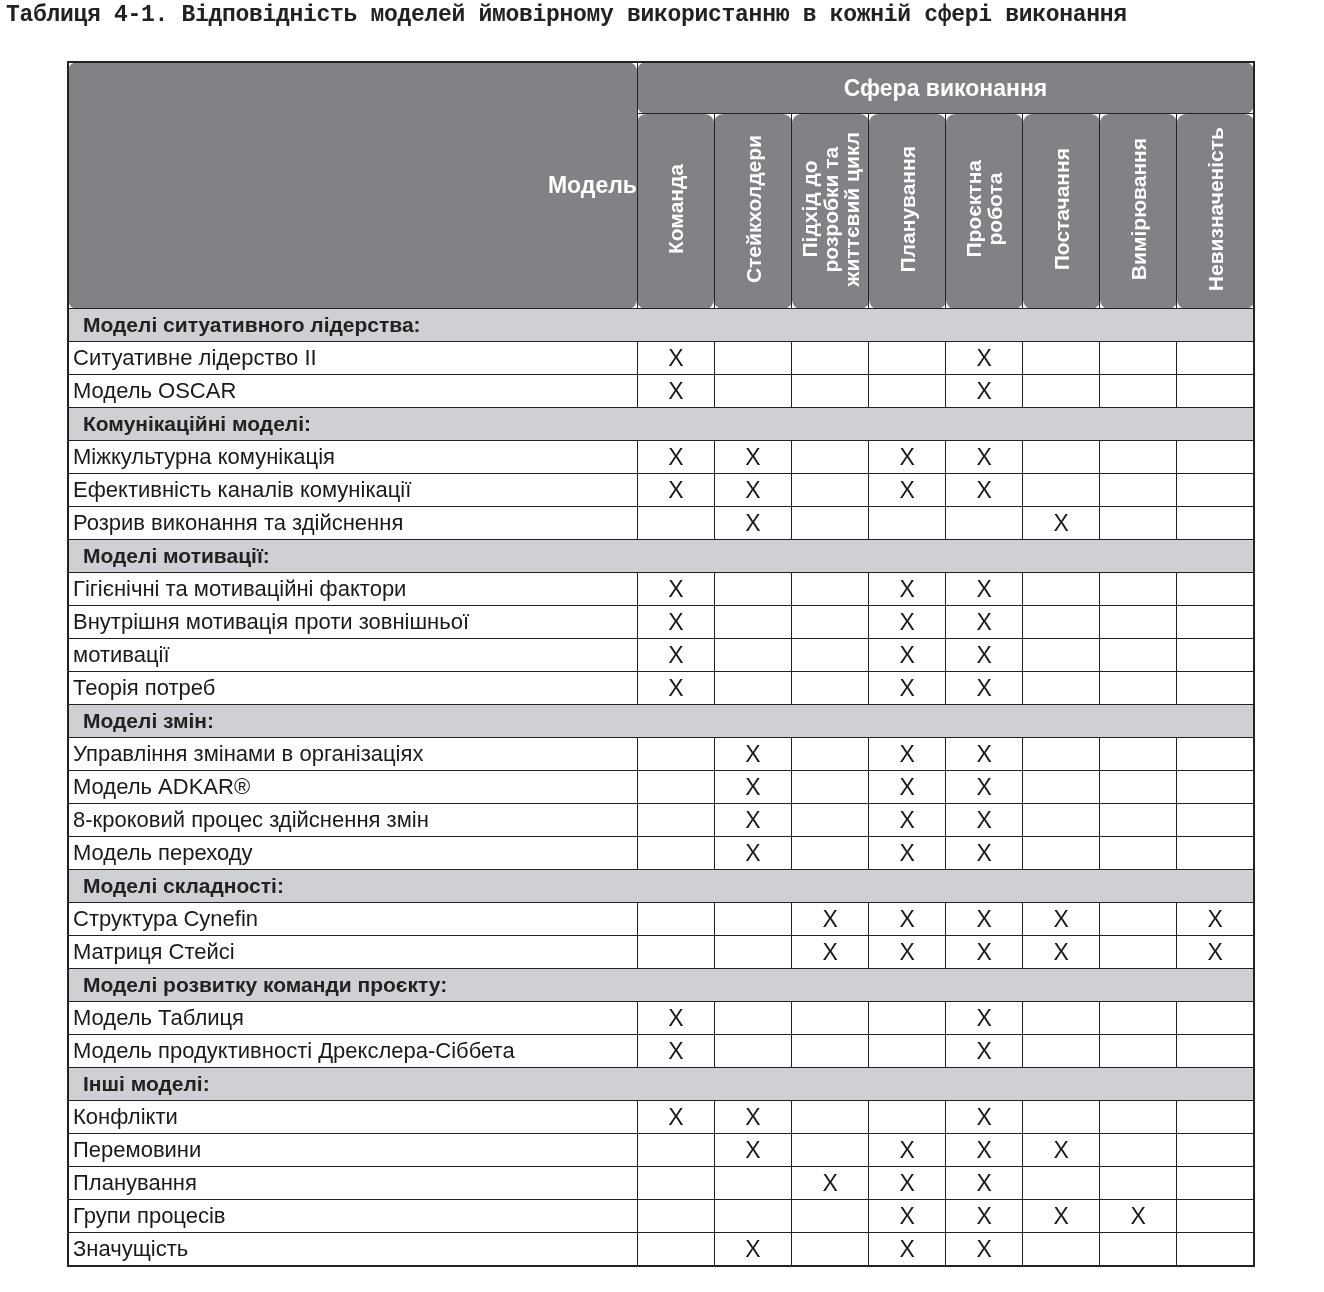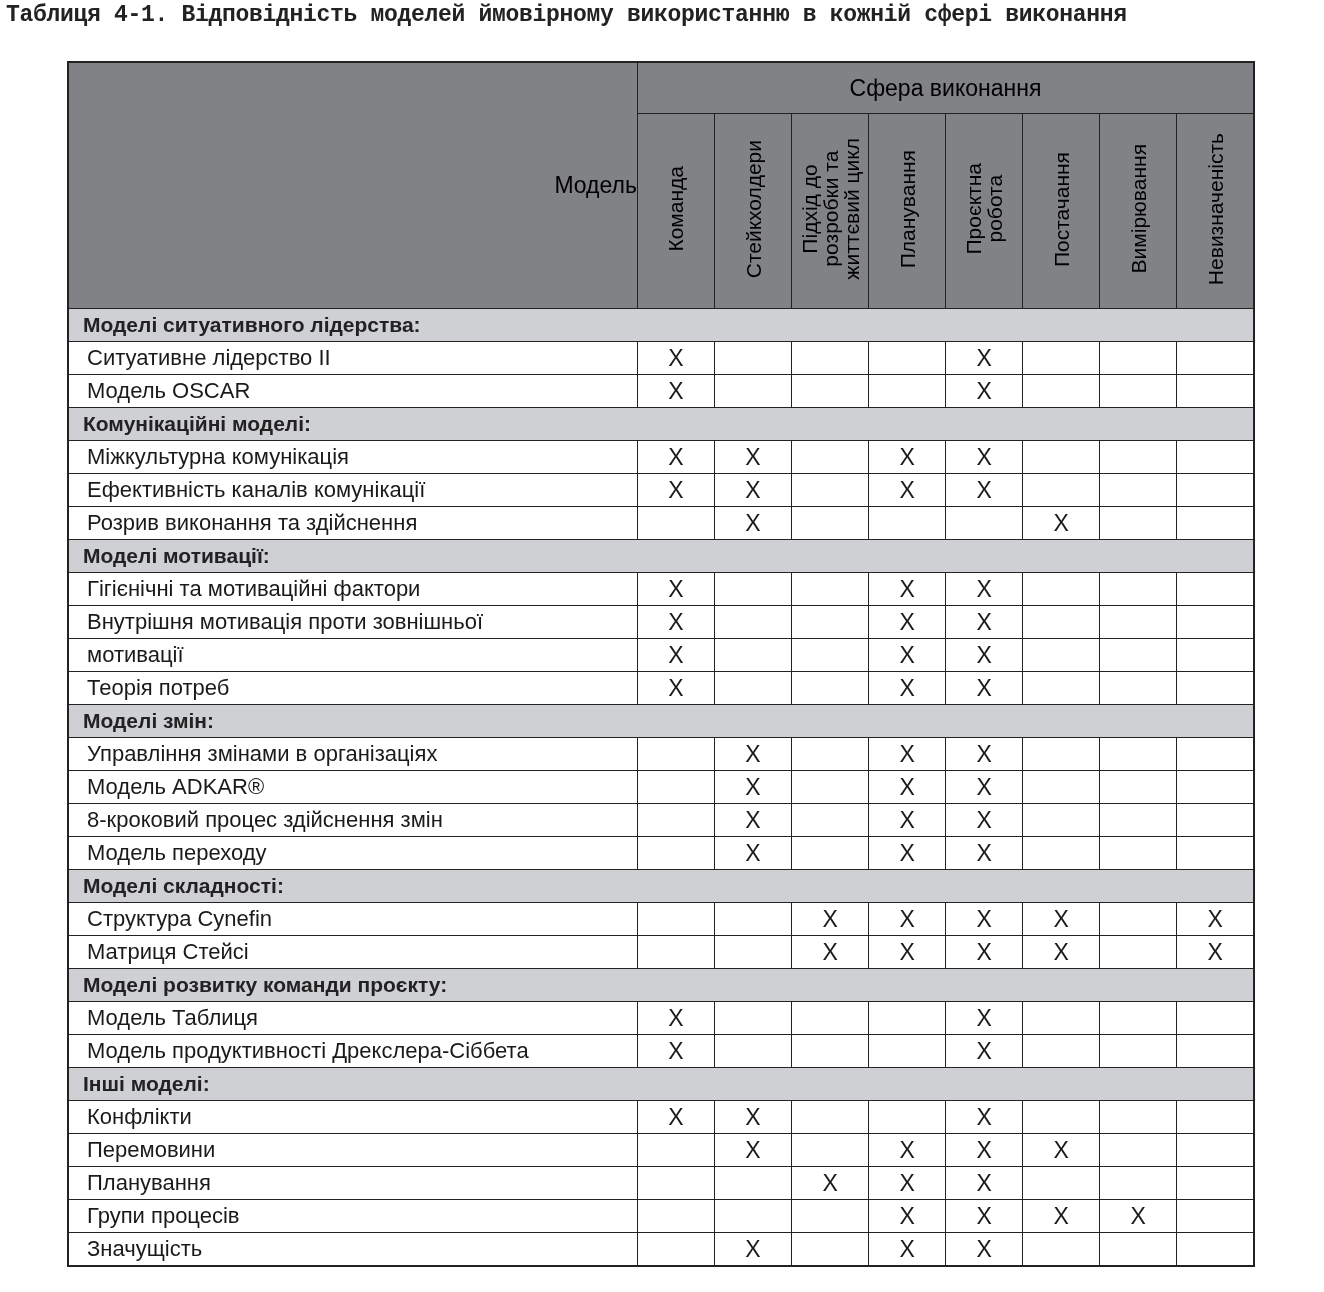--- a/index.html
+++ b/index.html
@@ -2,28 +2,28 @@
 <html><head>
 <meta charset="utf-8">
 <style>
   html, body { margin: 0; padding: 0; background: #ffffff; }
   body { width: 1324px; height: 1292px; position: relative; overflow: hidden; font-family: "Liberation Sans", sans-serif; color: #1a1a1a; }
   .title { position: absolute; left: 6px; top: 0px; font-family: Liberation Mono, monospace; font-weight: bold; font-size: 23px; letter-spacing: -0.3px; line-height: 30px; color: #222; white-space: nowrap; }
   table.grid { position: absolute; left: 67px; top: 61px; border-collapse: collapse; table-layout: fixed; width: 1188px; border: 2px solid #222; }
   table.grid td, table.grid th { border: 1.5px solid #222; padding: 0; }
   col.c-model { width: 569px; }
   col.c-sphere { width: 77px; }
-  th.hdr { background: #808285; color: #000000; font-weight: normal; }
+  th.hdr { background: #808285; color: #ffffff; font-weight: bold; border-radius: 9px; }
   th.model-hdr { font-size: 23px; height: 245px; vertical-align: middle; text-align: right; }
   th.sphere-hdr { font-size: 23px; height: 50px; text-align: center; }
   th.vert { height: 193px; vertical-align: middle; text-align: center; position: relative; }
   th.vert .vtxt { display: inline-block; writing-mode: vertical-rl; transform: rotate(180deg); font-size: 21px; line-height: 21px; white-space: pre-line; text-align: center; }
   tr.group td { background: #cfd0d4; font-weight: bold; font-size: 21px; height: 32px; padding-left: 14px; color: #222; }
   tr.row td { height: 32px; font-size: 22px; background: #fff; }
-  tr.row td.name { padding-left: 18px; white-space: nowrap; overflow: hidden; }
+  tr.row td.name { padding-left: 4px; white-space: nowrap; overflow: hidden; }
   tr.row td.mark { text-align: center; font-size: 23px; }
 </style>
 </head>
 <body>
 
 <div class="title">Таблиця 4-1. Відповідність моделей ймовірному використанню в кожній сфері виконання</div>
 
 <table class="grid">
   <colgroup>
     <col class="c-model">

